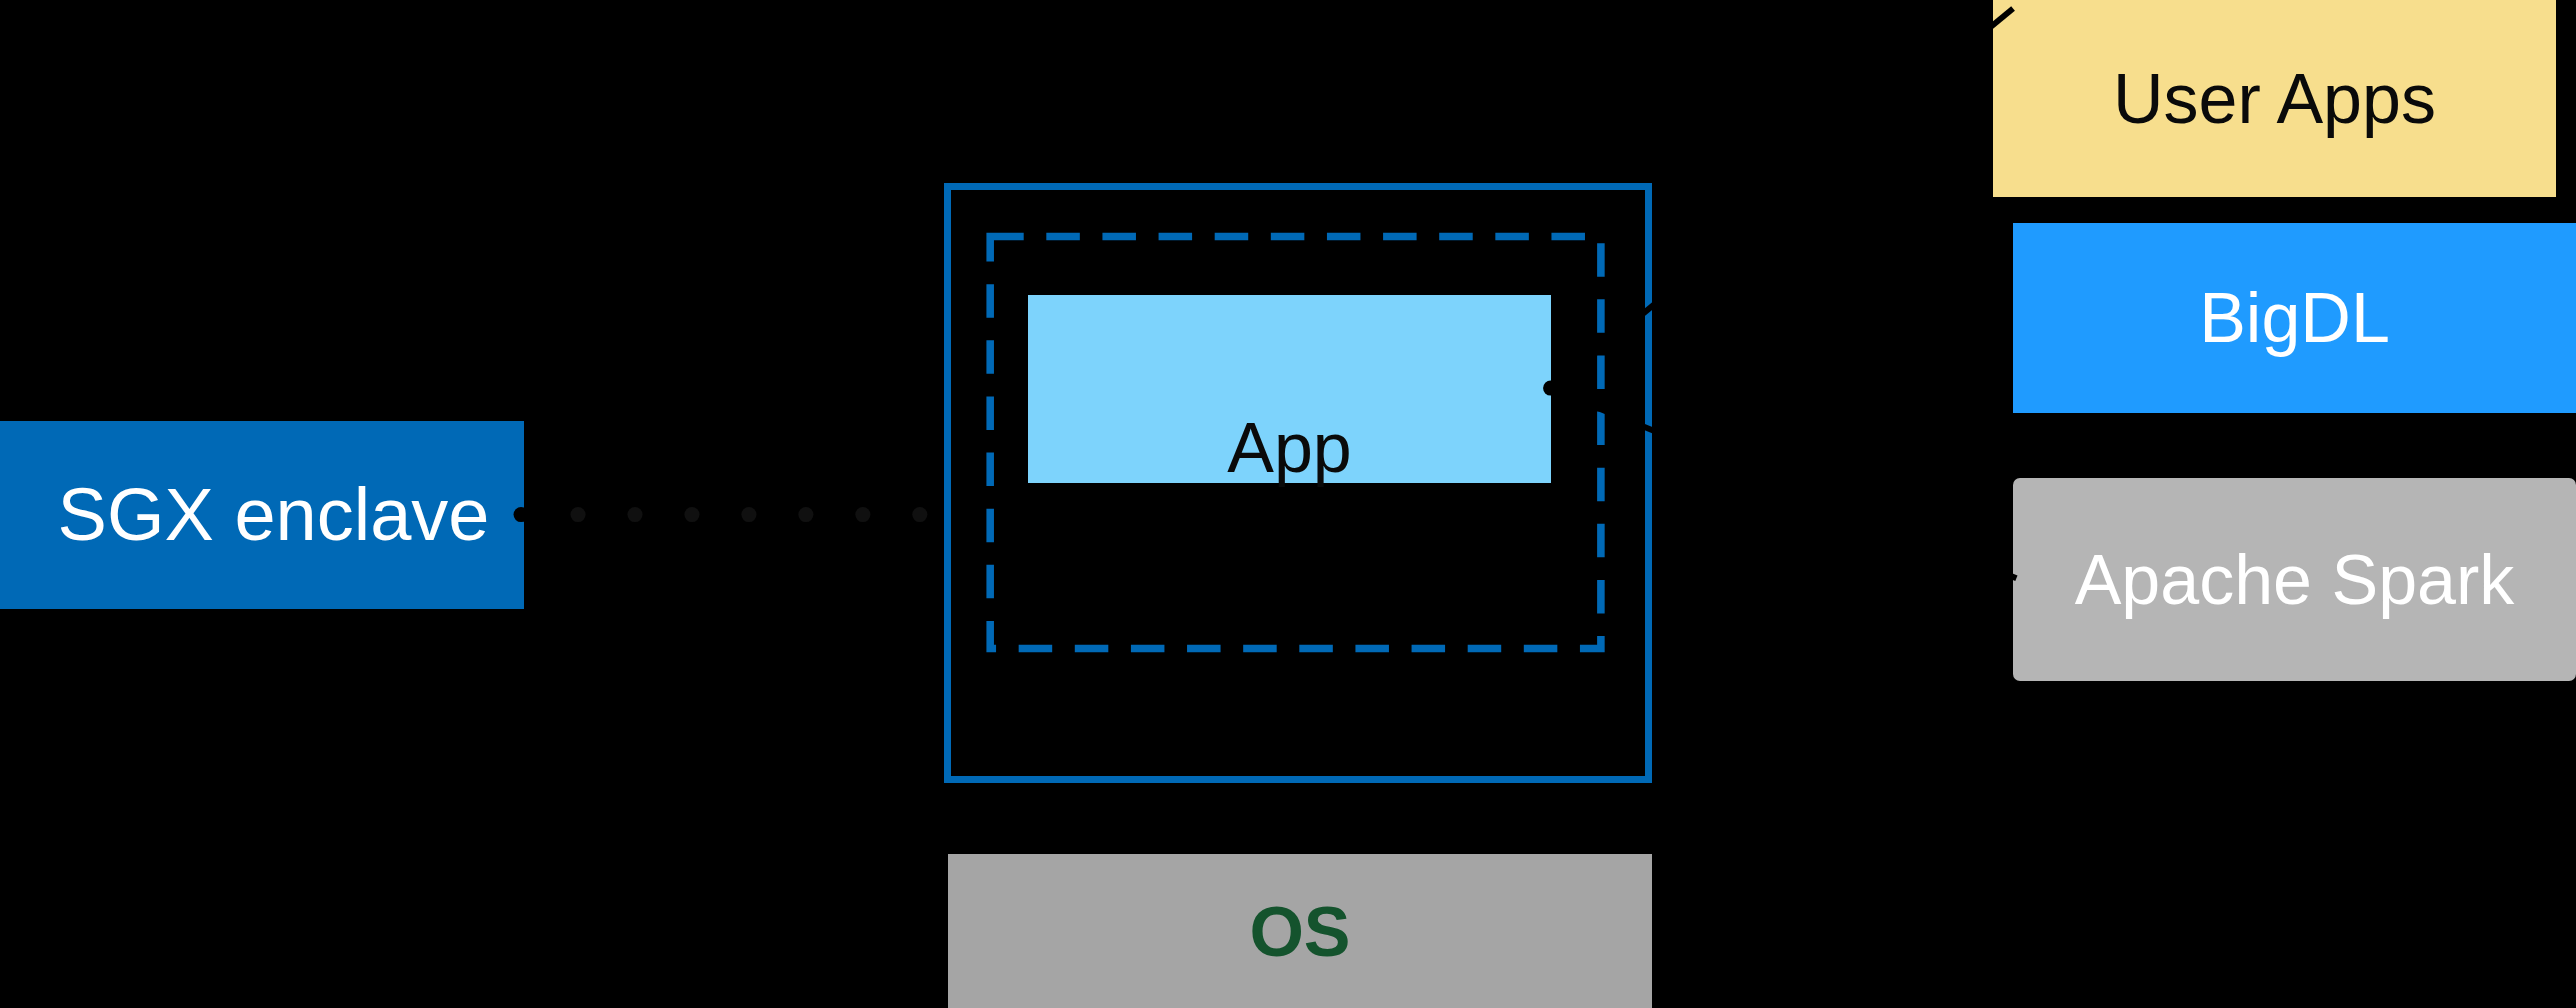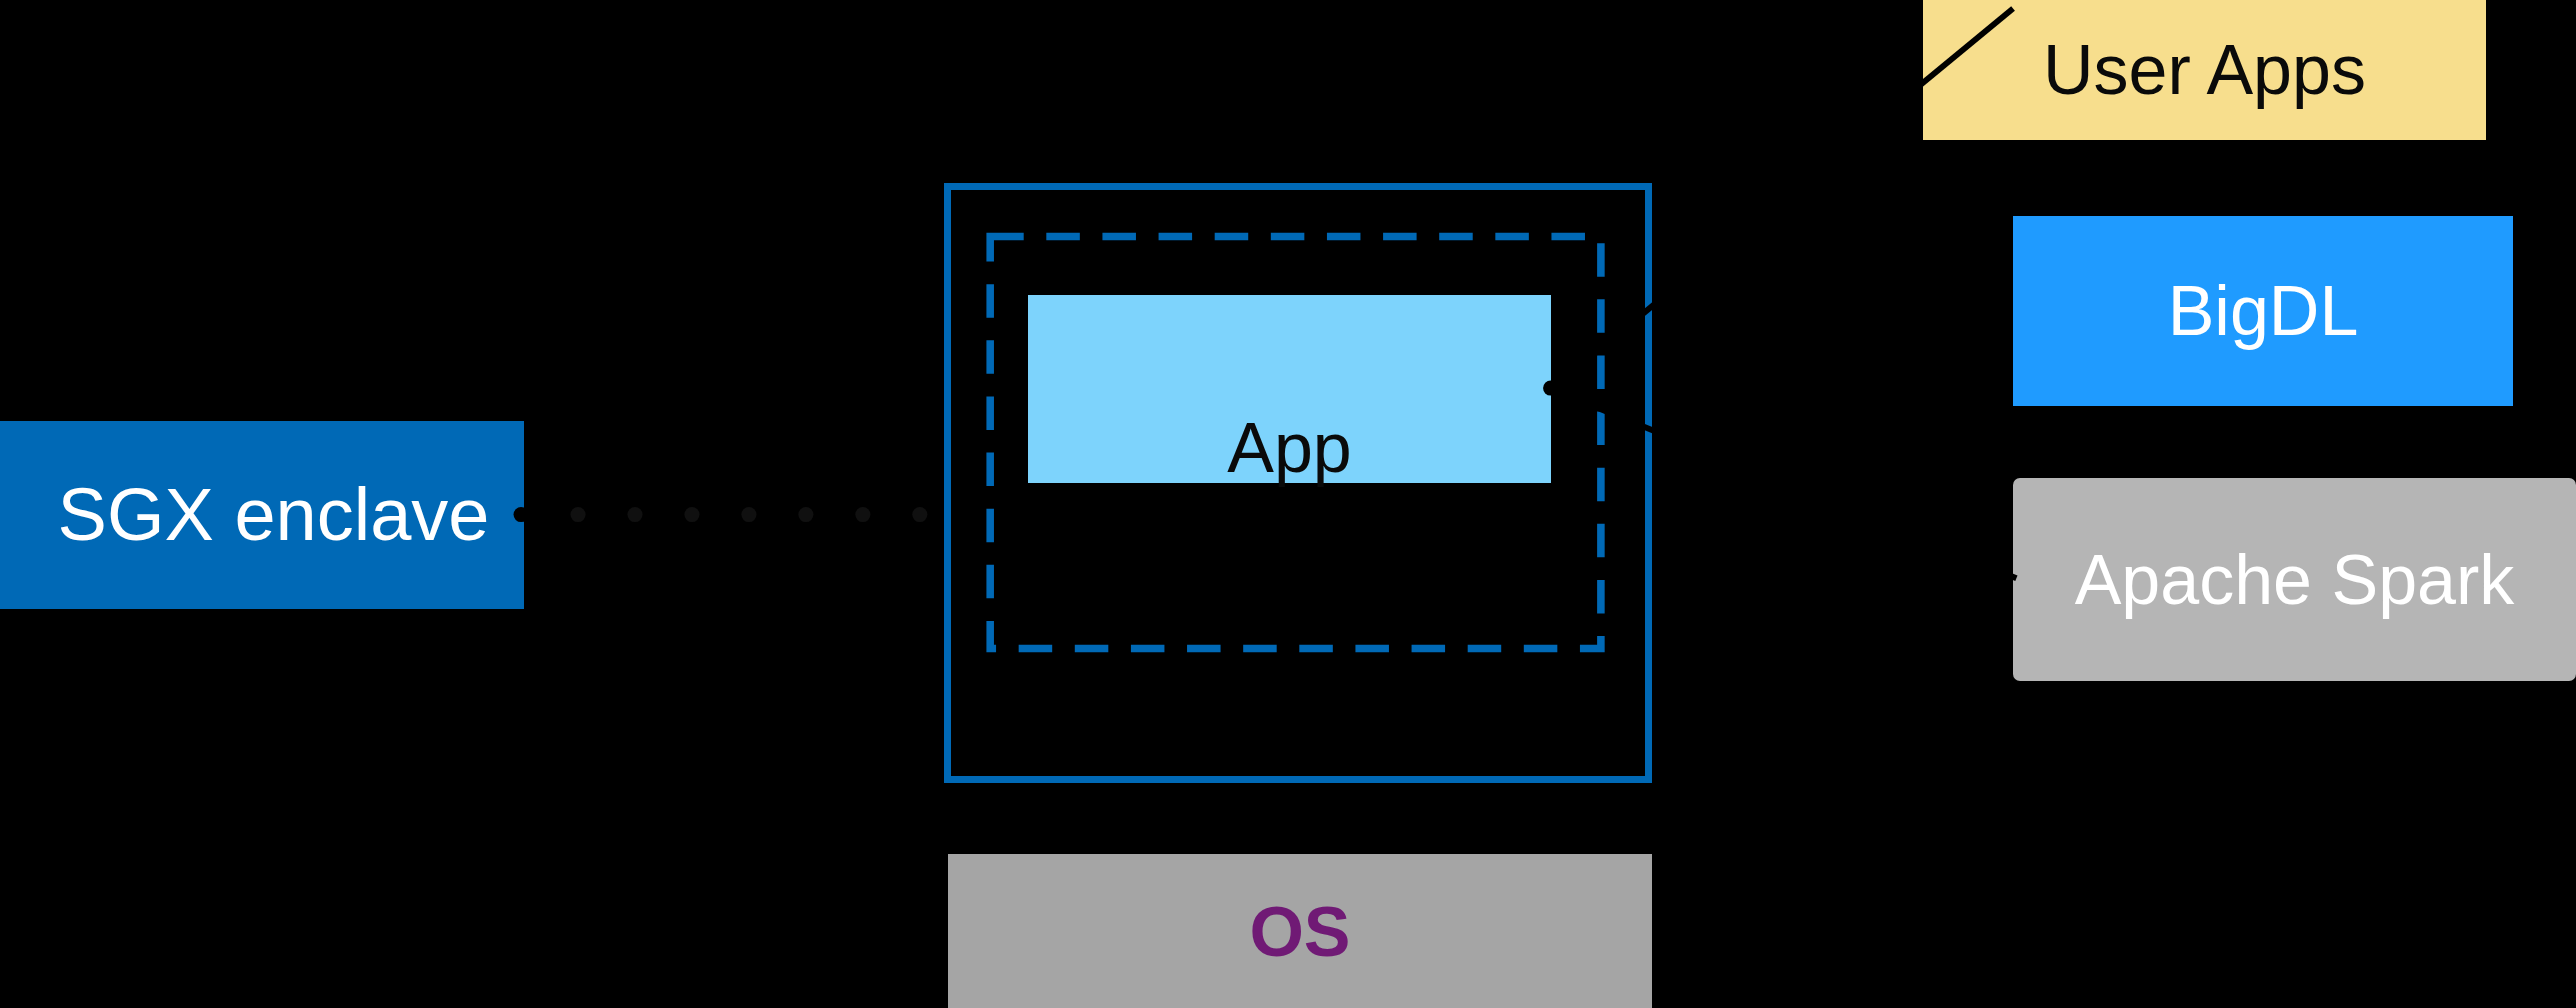--- a/index.html
+++ b/index.html
@@ -28,22 +28,22 @@
     left:944px;top:183px;width:708px;height:600px;
     border:7.5px solid transparent;
     background:transparent;
   }
   
   #app-box{left:1028px;top:295px;width:523px;height:188px;}
   #libos-box{left:1036px;top:547px;width:524px;height:188px;}
   #os-box{left:948px;top:854px;width:704px;height:155px;}
   #os-box .label{font-weight:bold;}
   
-  #userapps-box{left:1923px;top:0;width:563px;height:140px;}
-  #bigdl-box{left:2013px;top:216px;width:500px;height:190px;}
+  #userapps-box{left:1993px;top:0;width:563px;height:197px;}
+  #bigdl-box{left:2013px;top:223px;width:563px;height:190px;}
   #spark-box{left:2013px;top:478px;width:563px;height:203px;}
   
   #overlay{
     position:absolute;left:0;top:0;width:2576px;height:1009px;
     pointer-events:none;
     z-index:10;
   }
 </style>
 </head>
 <body>
@@ -55,21 +55,21 @@
   </div>
 
   <div class="box" id="enclave-outer" style="border-color: rgb(0, 105, 182);"></div>
 
   <div class="box" id="app-box" style="background: #7dd3fc; align-items: flex-end;">
     <span class="label" style="color: rgb(10, 10, 10);">App</span>
   </div>
 
 
   <div class="box" id="os-box" style="background: rgb(165, 165, 165);">
-    <span class="label" style="color: #701a75;">OS</span>
+    <span class="label" style="color: #14532d;">OS</span>
   </div>
 
   <div class="box" id="userapps-box" style="background: rgb(247, 222, 141);">
     <span class="label" style="color: rgb(10, 10, 10);">User Apps</span>
   </div>
 
   <div class="box" id="bigdl-box" style="background: rgb(31, 155, 255);">
     <span class="label" style="color: rgb(255, 255, 255);">BigDL</span>
   </div>
 

